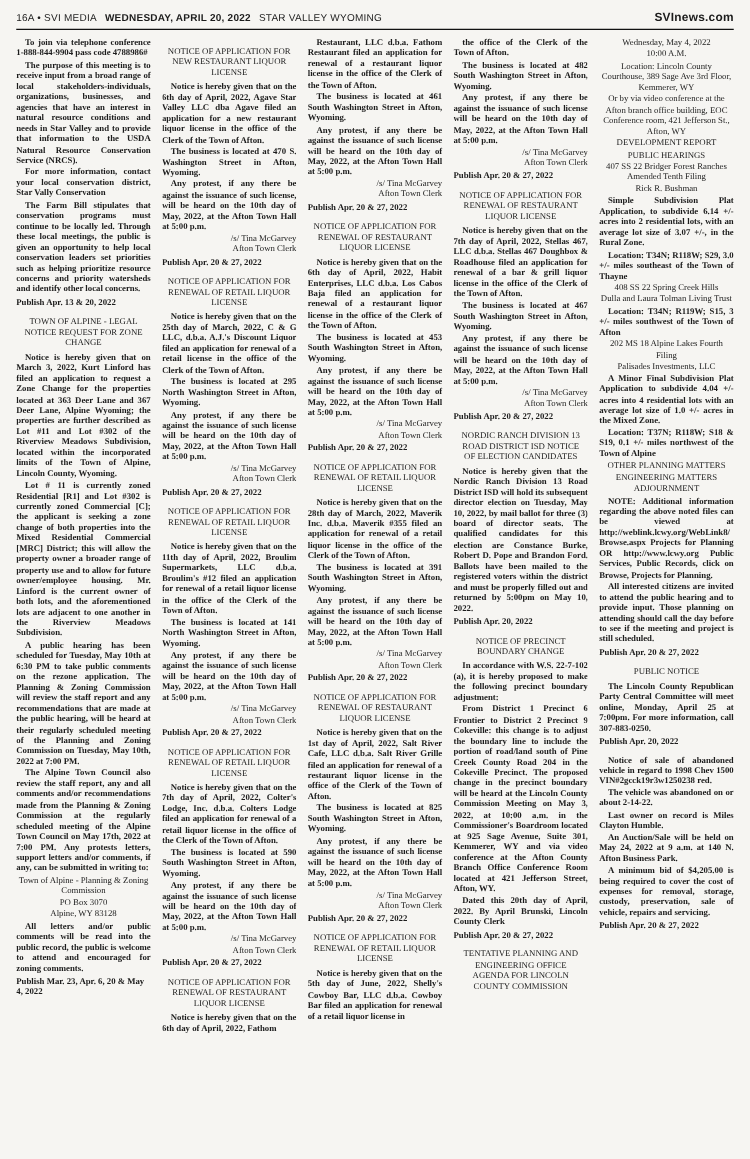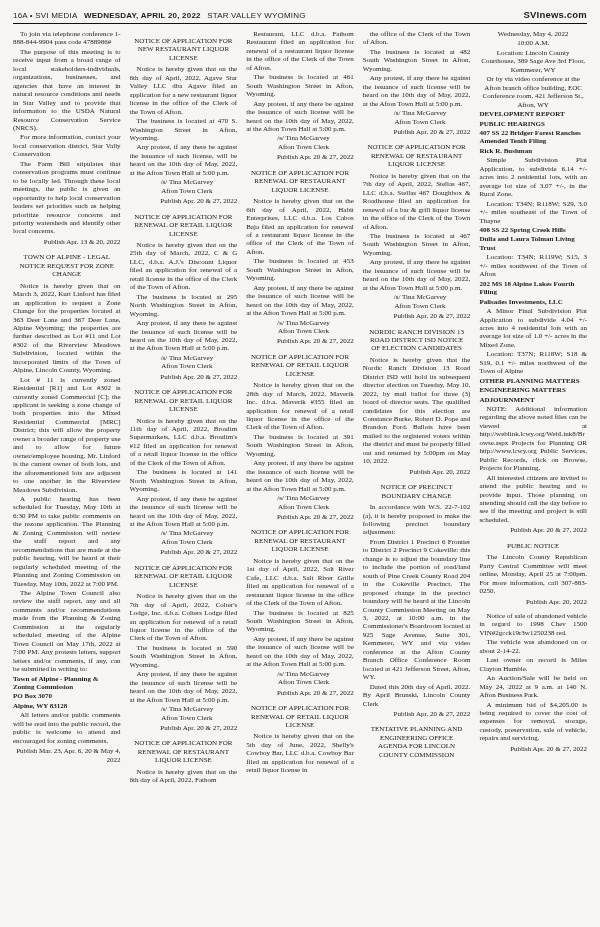--- a/index.html
+++ b/index.html
@@ -27,30 +27,30 @@
   
   .columns{
     margin-top:6px;
     display:flex; gap:9px;
     height:880px; overflow:hidden;
   }
   .col{ flex:1 1 0; min-width:0; overflow:hidden; }
 
   
   .blk{ font-size:7px; line-height:8.45px; overflow-wrap:break-word; }
-  .blk.body{ text-align:justify; text-indent:7px; margin-bottom:1px; }
-  .blk.line{ text-align:left; margin-bottom:1px;font-weight:bold; }
+  .blk.body{ text-align:justify; text-indent:7px; margin-bottom:1px;font-weight:bold; }
+  .blk.line{ text-align:center; margin-bottom:1px; }
   .blk.center{ text-align:center; margin-bottom:1px; }
-  .blk.sig{ text-align:center; text-indent:7px; }
+  .blk.sig{ text-align:right; text-indent:7px; }
   .blk.heading{
     font-weight:normal; text-align:center;
     margin:7px 3px 3px;
   }
   .blk.publish{
-    font-weight:normal; text-align:right;
+    font-weight:bold; text-align:left;
     margin:2px 0 6px;
   }
 </style>
 </head>
 <body>
 
 <div class="page">
   <header class="masthead">
     <div class="mast-left">
       <span>16A • SVI MEDIA</span>

